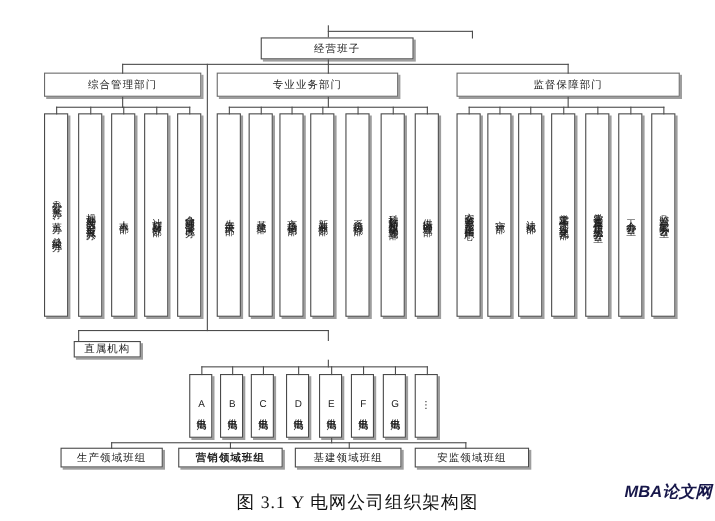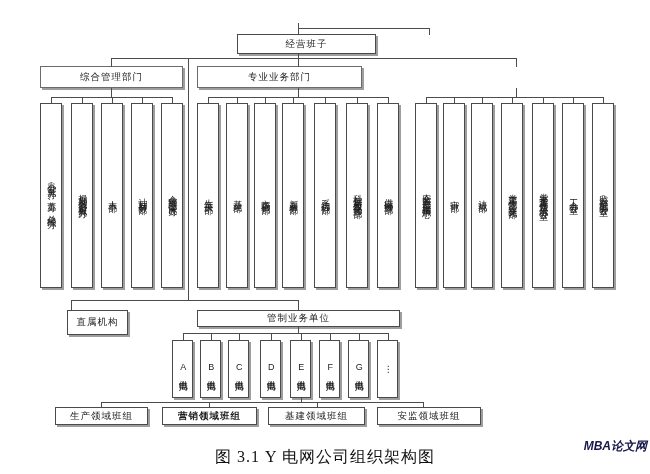--- a/index.html
+++ b/index.html
@@ -20,40 +20,40 @@
     font-size:9px;line-height:1.05;letter-spacing:1.5px;text-align:center;
   }
   .bureau{text-orientation:upright;letter-spacing:1px;}
   .line{position:absolute;background:#4c4c4c;}
   #caption{
     position:absolute;left:0;top:447px;width:100%;text-align:center;
     font-family:"Liberation Serif","DejaVu Serif",serif;font-size:16px;color:#111;
     letter-spacing:1px;
   }
   #watermark{position:absolute;right:3px;top:440px;text-align:right;line-height:1.1;}
-  #wm-name{font-style:italic;font-weight:bold;font-size:12px;}
+  #wm-name{font-style:italic;font-weight:bold;font-size:15px;}
   #wm-url{font-style:italic;font-size:10.5px;}
 </style>
 </head>
 <body>
 
 <div id="canvas">
 
 
   <div class="hbox" style="left:237px;top:34px;width:139px;height:20px;">经营班子</div>
 
 
   <div class="hbox dept" style="left:40px;top:66px;width:143px;height:22px;">综合管理部门</div>
 
   <div class="hbox dept" style="left:197px;top:66px;width:165px;height:22px;">专业业务部门</div>
 
+  <div class="hbox dept" style="left:415px;top:66px;width:203px;height:22px;">监督保障部门</div>
 
-  <div class="hbox" style="left:67px;top:310px;width:61px;height:25px;">直属机构</div>
+  <div class="hbox" style="left:67px;top:310px;width:61px;height:15px;">直属机构</div>
 
-  <div class="hbox" style="left:197px;top:310px;width:203px;height:17px;">管制业务单位</div>
 
   <div id="generated">
       <div class="vbox" style="left: 40px; top: 103px; width: 22px; height: 185px;">办公室（党办、董办、总经理办）</div>
       <div class="vbox" style="left: 71px; top: 103px; width: 22px; height: 185px;">规划发展部（乡村振兴办）</div>
       <div class="vbox" style="left: 101px; top: 103px; width: 22px; height: 185px;">人事部</div>
       <div class="vbox" style="left: 131px; top: 103px; width: 22px; height: 185px;">计划与财务部</div>
       <div class="vbox" style="left: 161px; top: 103px; width: 22px; height: 185px;">企业管理部（深改办）</div>
       <div class="vbox" style="left: 197px; top: 103px; width: 22px; height: 185px;">生产技术部</div>
       <div class="vbox" style="left: 226px; top: 103px; width: 22px; height: 185px;">基建部</div>
       <div class="vbox" style="left: 254px; top: 103px; width: 22px; height: 185px;">市场营销部</div>

